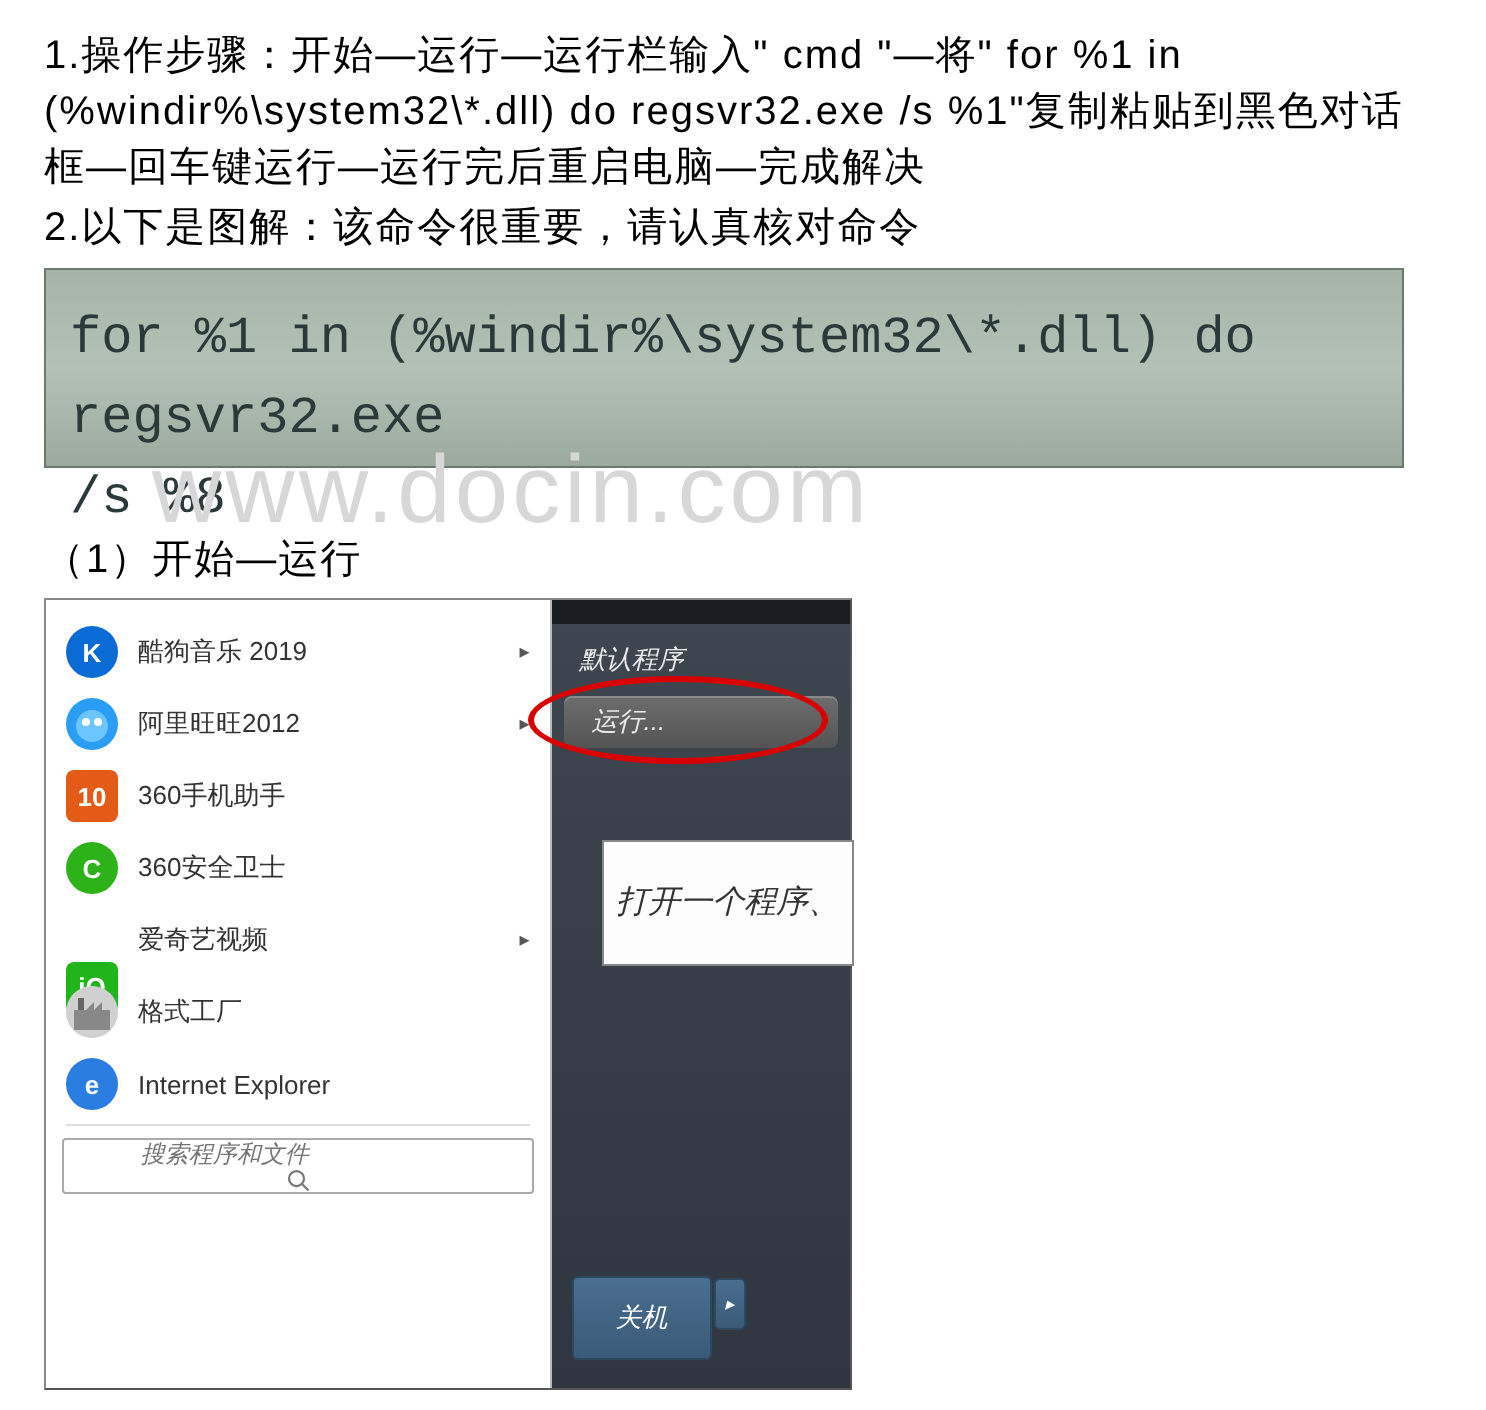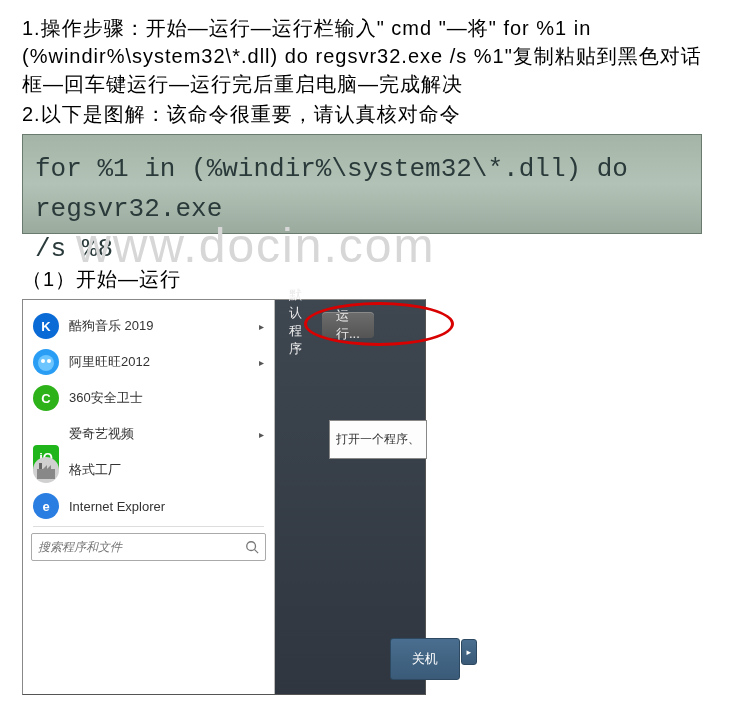--- a/index.html
+++ b/index.html
@@ -121,41 +121,43 @@
     }
     .sm-search {
       margin-top: auto;
       display: flex;
       align-items: center;
       height: 28px;
       border: 1px solid #aaa;
       border-radius: 2px;
       margin: 4px;
       padding: 0 6px;
+      flex-direction: column;
     }
     .sm-search input {
       flex: 1;
       border: none;
       outline: none;
       font-size: 12px;
       font-style: italic;
       color: #888;
       background: transparent;
     }
     .search-icon {
       width: 14px; height: 14px;
     }
     .sm-right {
       width: 150px;
       background: linear-gradient(180deg, #3e4650 0%, #2f3640 100%);
       display: flex;
-      flex-direction: row;
+      flex-direction: column;
       padding: 8px 0;
       color: #eaeaea;
       font-size: 13px;
+      font-style: italic;
     }
     .sm-right-top {
       height: 12px;
       background: #1a1e24;
       margin: -8px 0 4px 0;
     }
     .sm-r-item {
       height: 28px;
       display: flex;
       align-items: center;
@@ -181,23 +183,23 @@
       border: 3px solid #d90000;
       border-radius: 50%;
       pointer-events: none;
     }
     .sm-r-tooltip {
       position: absolute;
       right: -2px;
       top: 120px;
       background: #fdfdfd;
       border: 1px solid #888;
-      font-size: 12px;
+      font-size: 16px;
       color: #333;
-      padding: 10px 6px;
+      padding: 20px 6px;
       white-space: nowrap;
     }
     .sm-shutdown {
       margin-top: auto;
       background: linear-gradient(180deg, #4a6e8f 0%, #3a5a78 100%);
       color: #fff;
       font-size: 13px;
       height: 42px;
       width: 70px;
       border-radius: 3px;
@@ -251,20 +253,24 @@
             <div class="sm-icon" style="background: rgb(42, 157, 244);">
               <svg viewBox="0 0 26 26" width="26" height="26">
                 <circle cx="13" cy="13" r="11" fill="#2a9df4"></circle>
                 <circle cx="13" cy="14" r="8" fill="#6cc5ff"></circle>
                 <circle cx="10" cy="12" r="2" fill="#fff"></circle>
                 <circle cx="16" cy="12" r="2" fill="#fff"></circle>
               </svg>
             </div>
             <span>阿里旺旺2012</span>
             <span class="arrow">▸</span>
+          </div>
+          <div class="sm-item">
+            <div class="sm-icon" style="background: rgb(227, 91, 22); border-radius: 4px; font-weight: bold; font-family: Arial;">10</div>
+            <span>360手机助手</span>
           </div>
           <div class="sm-item">
             <div class="sm-icon" style="background: rgb(46, 178, 26); font-weight: bold; font-family: Arial;">C</div>
             <span>360安全卫士</span>
           </div>
           <div class="sm-item">
             <div class="sm-icon" style="background: rgb(31, 181, 27); border-radius: 4px; font-weight: bold; font-family: Arial; margin-top: 47px;">iQ</div>
             <span>爱奇艺视频</span>
             <span class="arrow">▸</span>
           </div>

